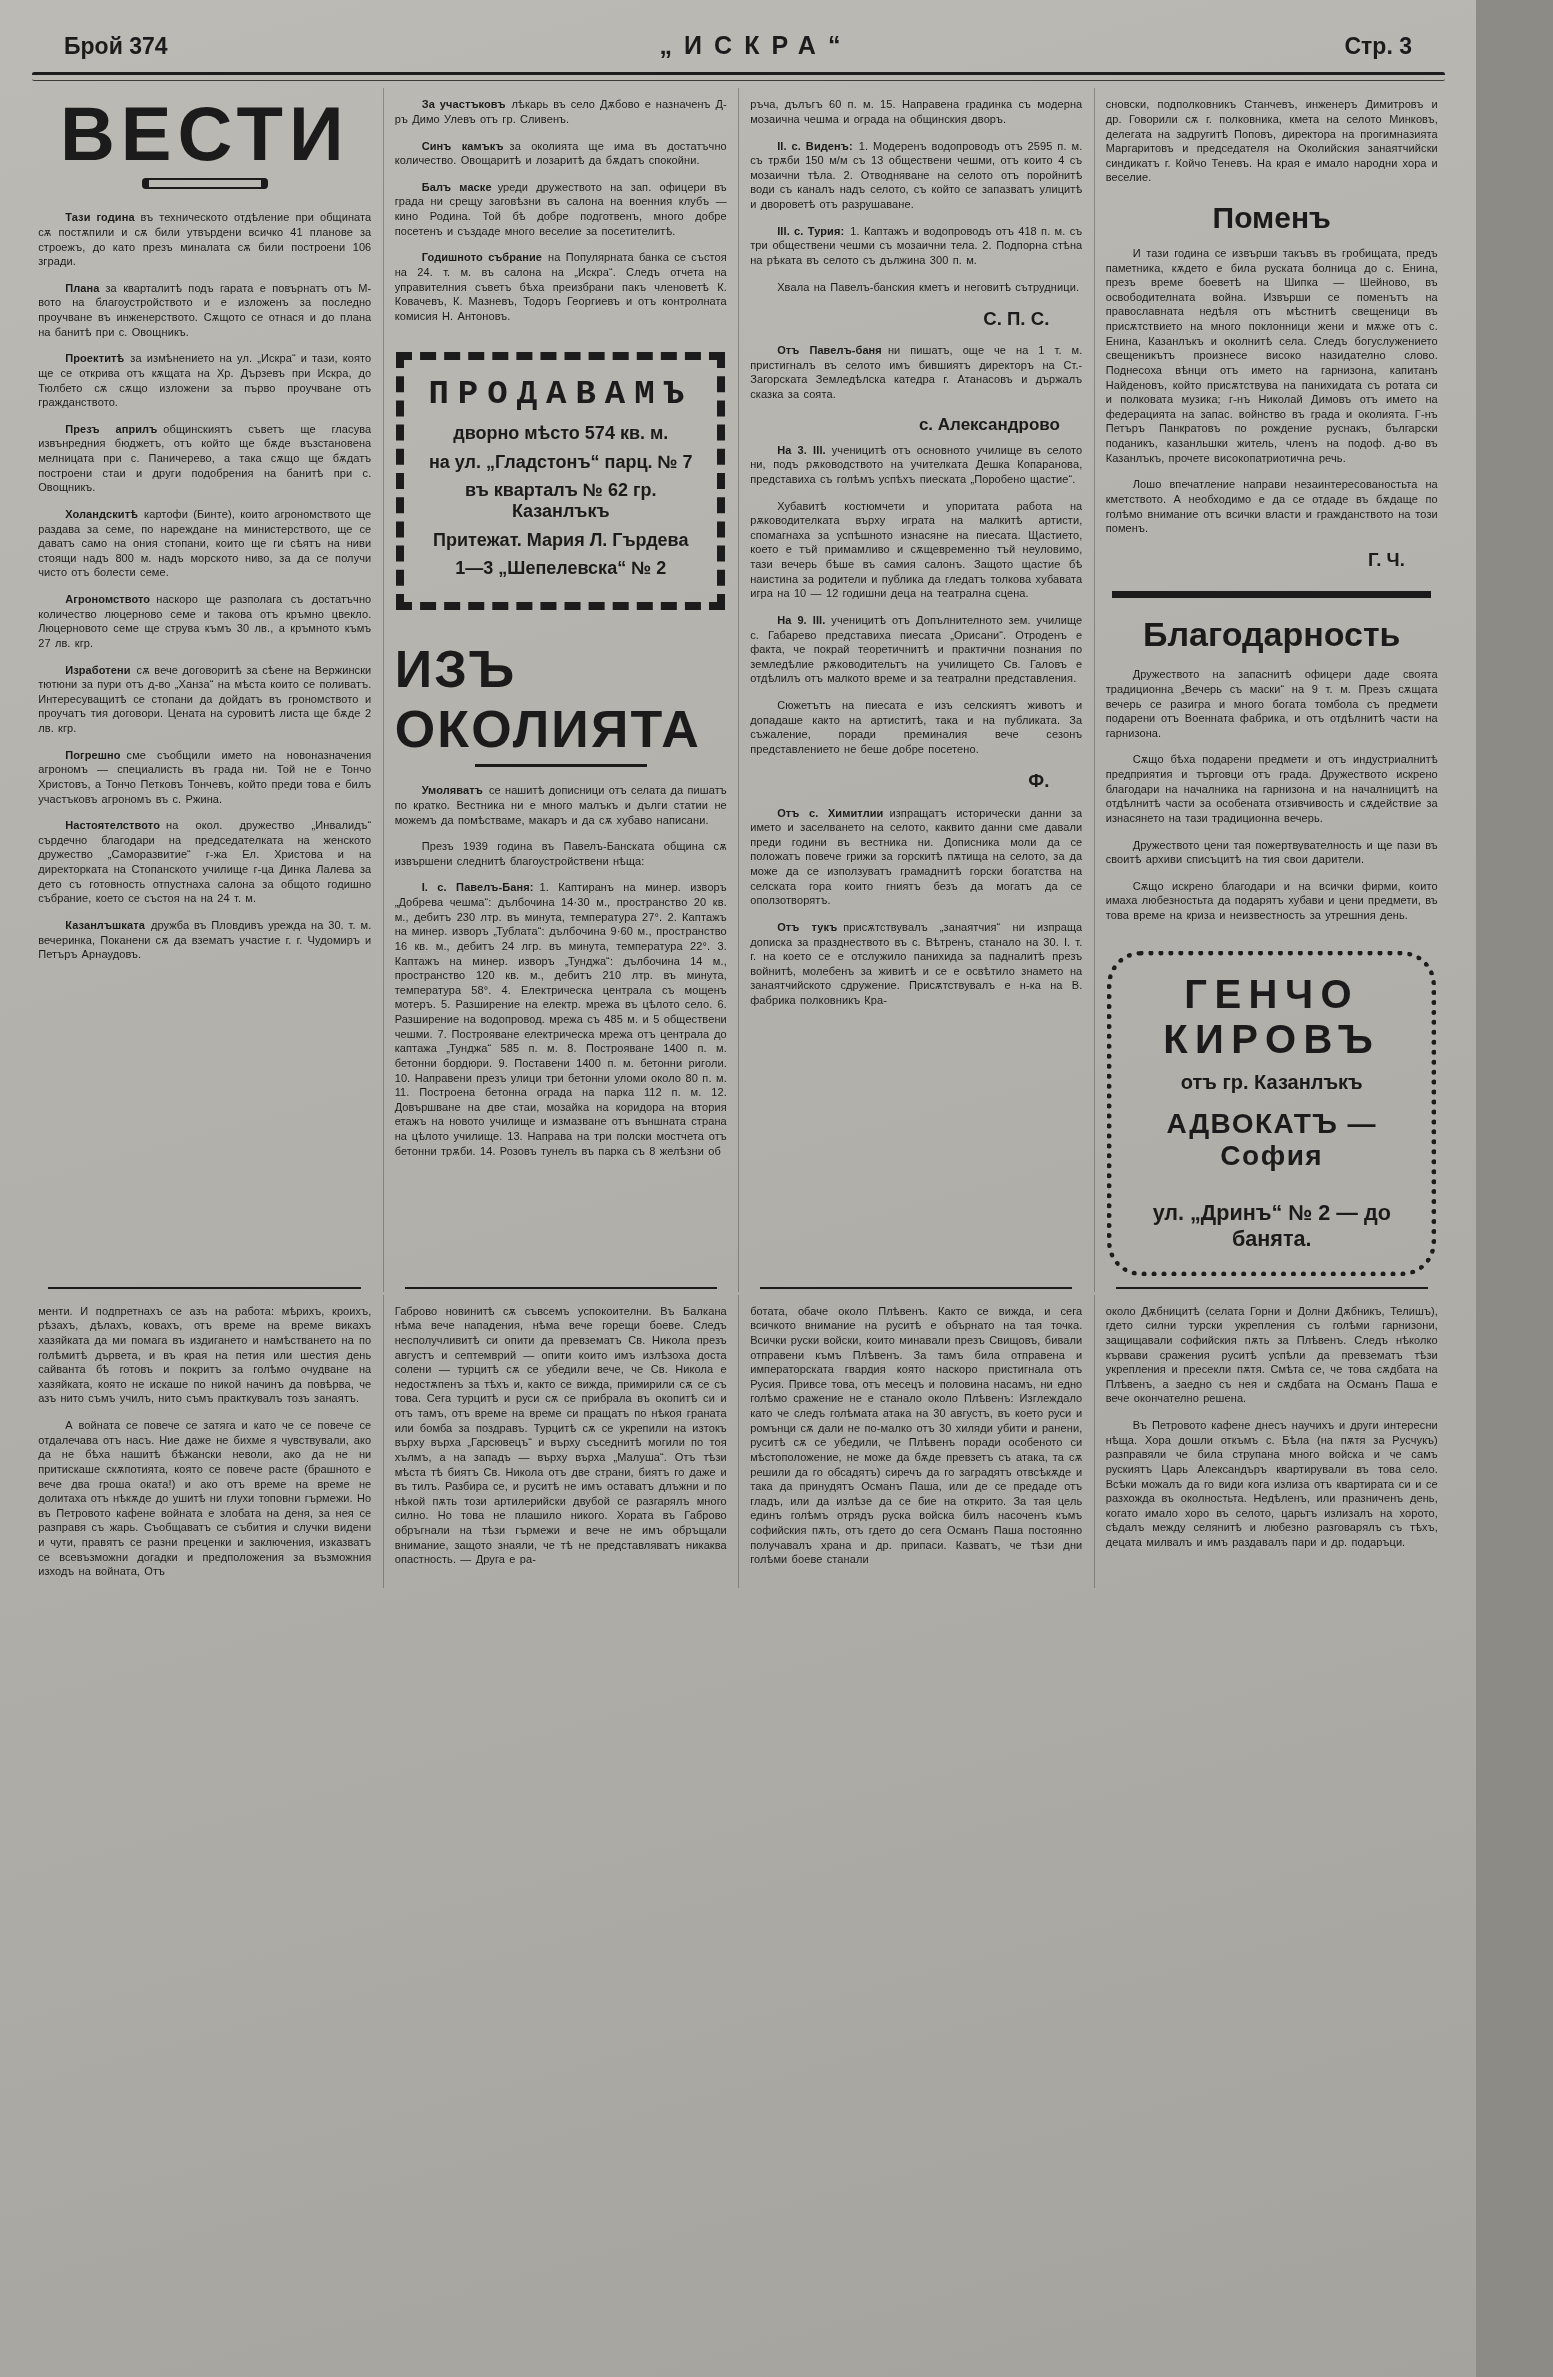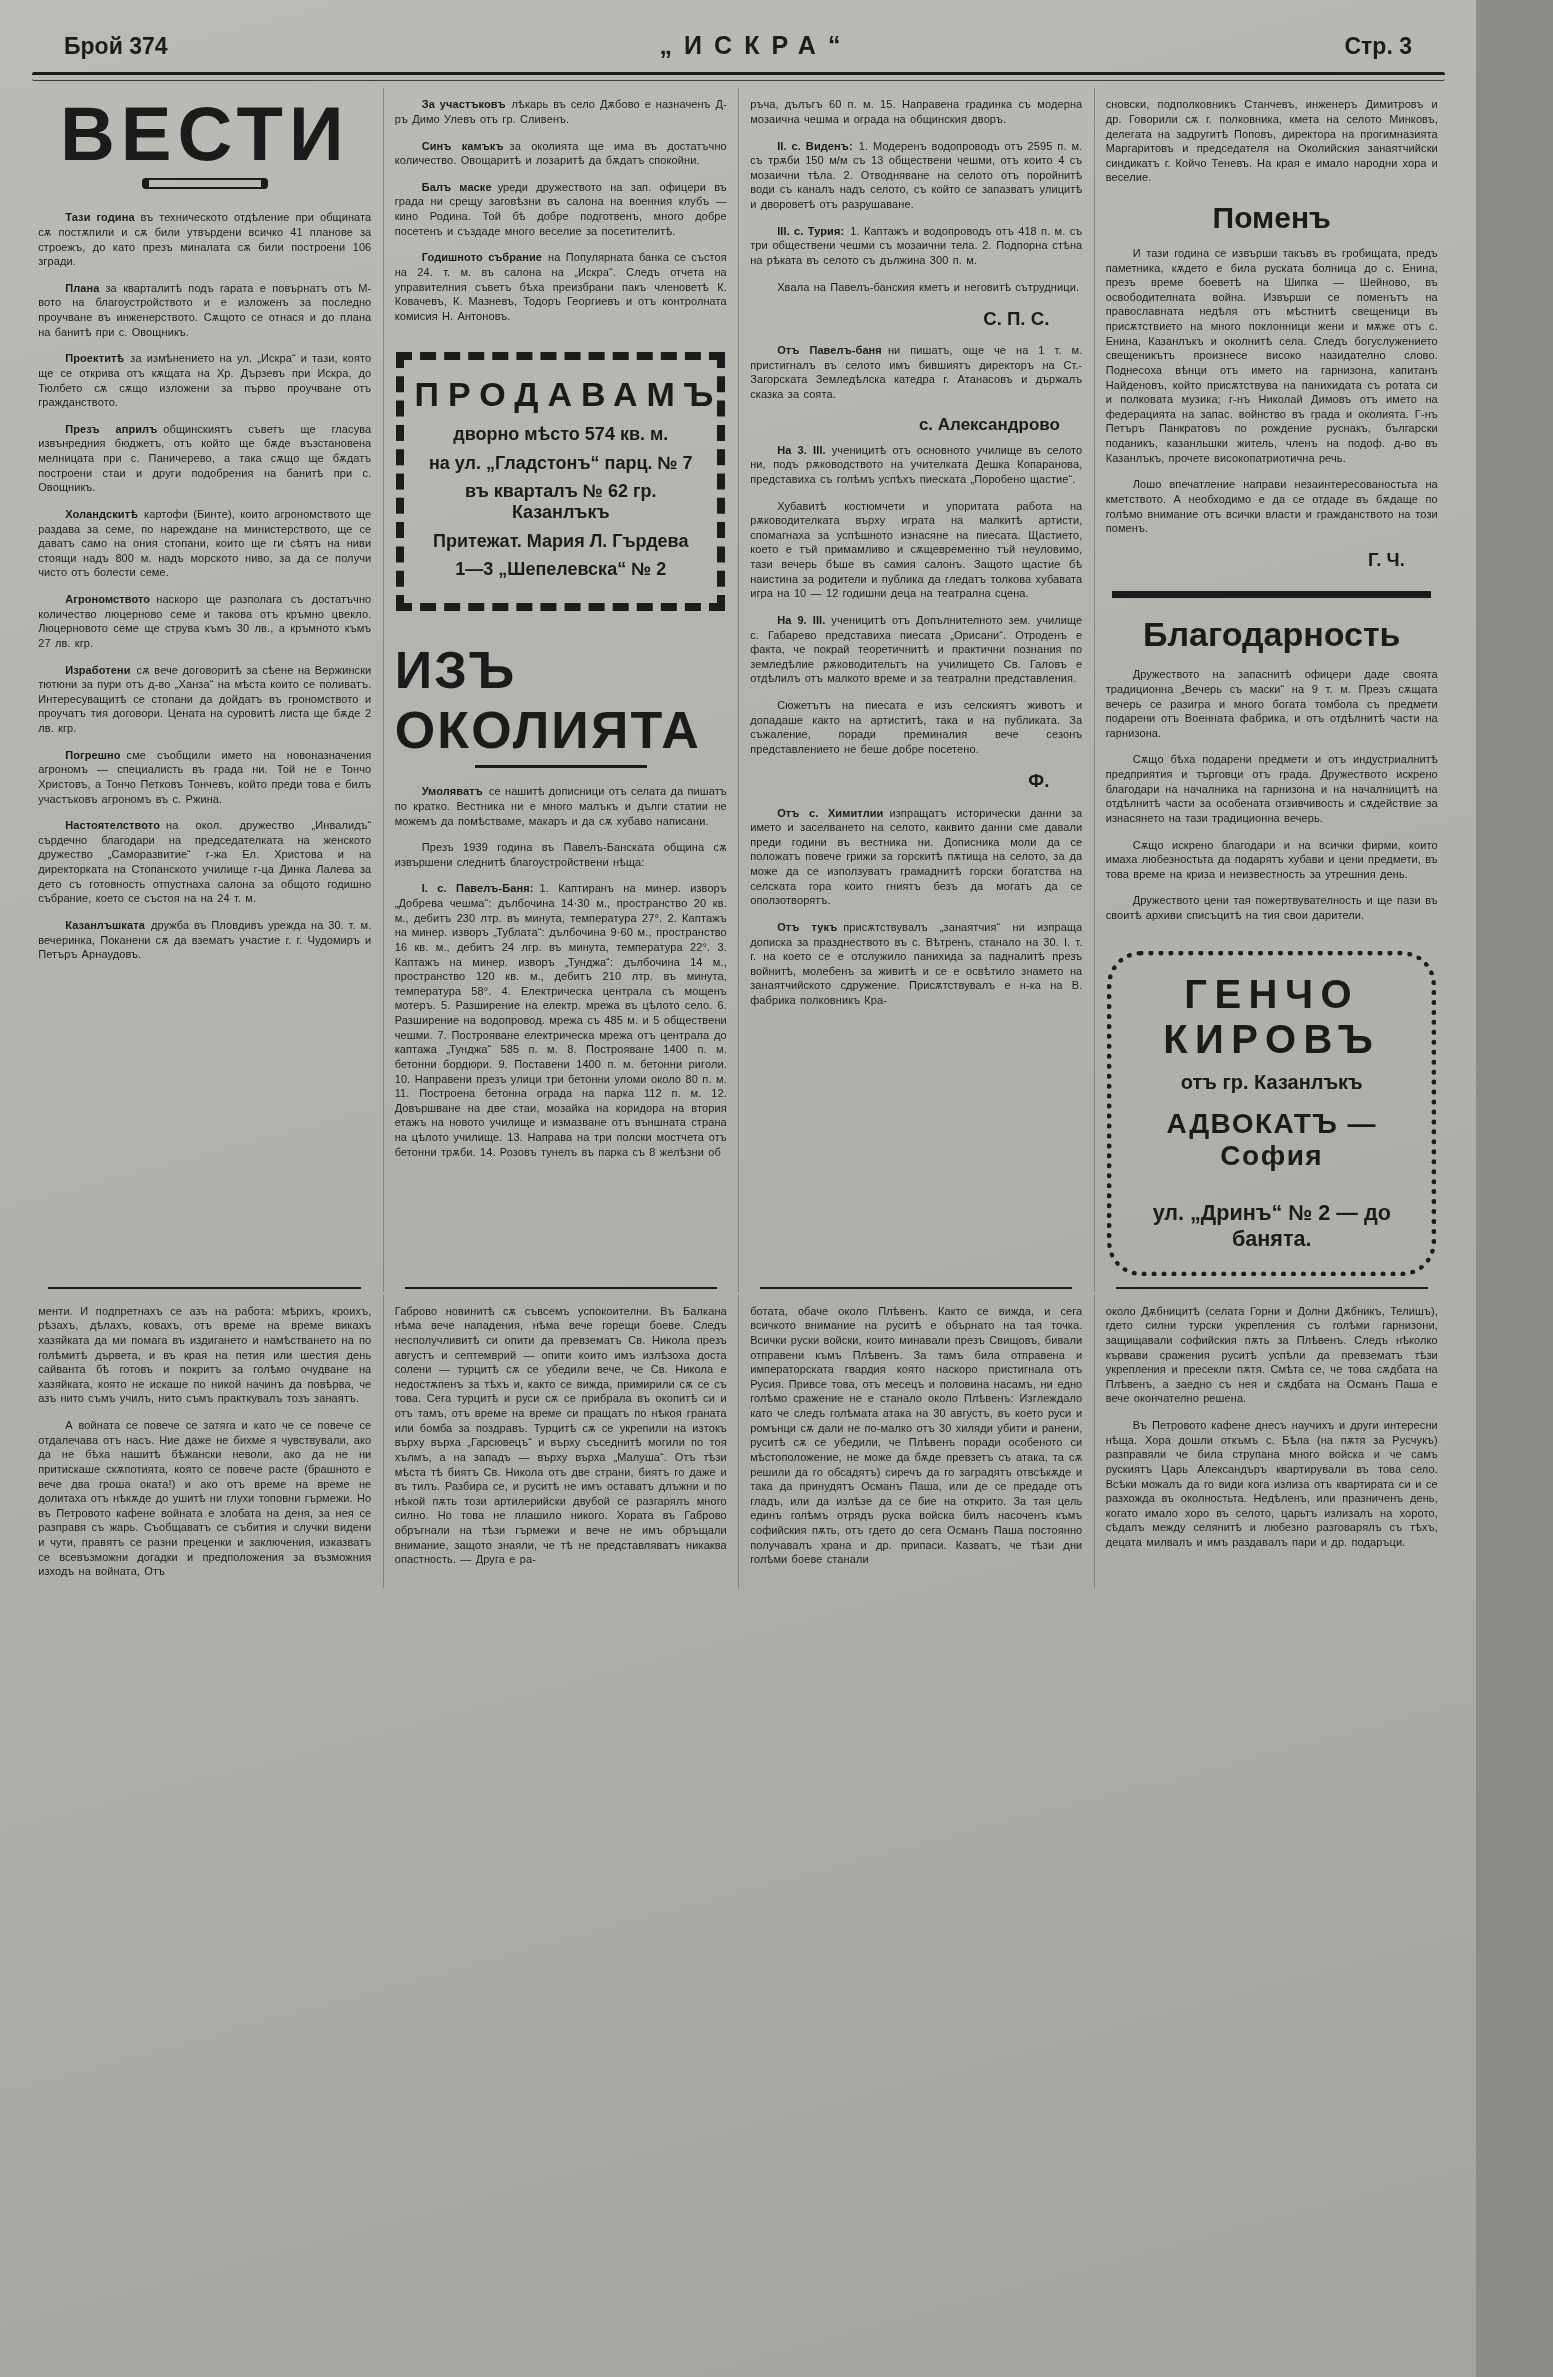--- a/index.html
+++ b/index.html
@@ -23,21 +23,21 @@
   .para .lead:empty{margin-right:0;}
   .noindent{text-indent:0;}
 
   .vesti-title{font-size:76px;font-weight:bold;text-align:center;letter-spacing:6px;margin:4.5px 0 3px 0;line-height:1;}
   .ornament{width:112px;height:7.5px;margin:3px auto 15px auto;border-top:2.2px solid #1b1b1b;border-bottom:2.2px solid #1b1b1b;border-left:7.5px solid #1b1b1b;border-right:7.5px solid #1b1b1b;border-radius:3.7px;}
 
   .sig{text-align:right;font-weight:bold;font-size:18.6px;padding-right:33px;margin:7.5px 0;}
   .village-head{text-align:right;font-weight:bold;font-size:17px;padding-right:22.4px;margin:7.5px 0 1.5px 0;}
 
   .prodavam-box{border:8.2px dashed #1c1c1c;padding:9px 10.4px 15px 10.4px;margin:22.4px 1.5px 19.4px 1.5px;text-align:center;}
-  .prodavam-title{font-size:34px;font-weight:bold;letter-spacing:9px;margin:6px 0 10.4px 0;}
+  .prodavam-title{font-size:34px;font-weight:bold;letter-spacing:9px;margin:6px 0 10.4px 0;font-family:Liberation Mono, monospace;}
   .prodavam-line{font-size:18px;font-weight:bold;margin:7.5px 0;}
 
   .iz-title{font-size:52px;font-weight:bold;text-align:left;letter-spacing:2.2px;margin:10.4px 0 4.5px 0;}
   .iz-underline{width:172px;border-top:3.7px solid #1b1b1b;margin:0 auto 10.4px auto;}
 
   .pomen-title{font-size:30px;font-weight:bold;text-align:center;margin:10.4px 0 4.5px 0;}
   .thickrule{height:7.5px;background:#1b1b1b;width:96%;margin:12px auto;}
   .blag-title{font-size:34px;font-weight:bold;text-align:center;margin:4.5px 0 7.5px 0;}
 
   .kirov-box{border:5.2px dotted #1c1c1c;border-radius:34px;padding:16.4px 9px 19.4px 9px;margin:22.4px 1.5px 10.4px 1.5px;text-align:center;}
@@ -124,22 +124,22 @@
     <div class="col">
       <p class="para noindent"><span>сновски, подполковникъ Станчевъ, инженеръ Димитровъ и др. Говорили сѫ г. полковника, кмета на селото Минковъ, делегата на задругитѣ Поповъ, директора на прогимназията Маргаритовъ и председателя на Околийския занаятчийски синдикатъ г. Койчо Теневъ. На края е имало народни хора и веселие.</span></p>
       <div class="pomen-title">Поменъ</div>
       <p class="para"><span>И тази година се извърши такъвъ въ гробищата, предъ паметника, кѫдето е била руската болница до с. Енина, презъ време боеветѣ на Шипка — Шейново, въ освободителната война. Извърши се поменътъ на православната недѣля отъ мѣстнитѣ свещеници въ присѫтствието на много поклонници жени и мѫже отъ с. Енина, Казанлъкъ и околнитѣ села. Следъ богуслужението свещеникътъ произнесе високо назидателно слово. Поднесоха вѣнци отъ името на гарнизона, капитанъ Найденовъ, който присѫтствува на панихидата съ ротата си и полковата музика; г-нъ Николай Димовъ отъ името на федерацията на запас. войнство въ града и околията. Г-нъ Петъръ Панкратовъ по рождение руснакъ, български поданикъ, казанльшки житель, членъ на подоф. д-во въ Казанлъкъ, прочете високопатриотична речь.</span></p>
       <p class="para"><span>Лошо впечатление направи незаинтересованостьта на кметството. А необходимо е да се отдаде въ бѫдаще по голѣмо внимание отъ всички власти и гражданството на този поменъ.</span></p>
       <div class="sig">Г. Ч.</div>
       <div class="thickrule"></div>
       <div class="blag-title">Благодарность</div>
       <p class="para"><span>Дружеството на запаснитѣ офицери даде своята традиционна „Вечерь съ маски“ на 9 т. м. Презъ сѫщата вечерь се разигра и много богата томбола съ предмети подарени отъ Военната фабрика, и отъ отдѣлнитѣ части на гарнизона.</span></p>
       <p class="para"><span>Сѫщо бѣха подарени предмети и отъ индустриалнитѣ предприятия и търговци отъ града. Дружеството искрено благодари на началника на гарнизона и на началницитѣ на отдѣлнитѣ части за особената отзивчивость и сѫдействие за изнасянето на тази традиционна вечерь.</span></p>
+      <p class="para"><span>Дружеството цени тая пожертвувателность и ще пази въ своитѣ архиви списъцитѣ на тия свои дарители.</span></p>
       <p class="para"><span>Сѫщо искрено благодари и на всички фирми, които имаха любезностьта да подарятъ хубави и цени предмети, въ това време на криза и неизвестность за утрешния день.</span></p>
-      <p class="para"><span>Дружеството цени тая пожертвувателность и ще пази въ своитѣ архиви списъцитѣ на тия свои дарители.</span></p>
 
       <div class="kirov-box">
         <div class="kirov-name">ГЕНЧО КИРОВЪ</div>
         <div class="kirov-from">отъ гр. Казанлъкъ</div>
         <div class="kirov-role">АДВОКАТЪ — София</div>
         <div class="kirov-addr">ул. „Дринъ“ № 2 — до банята.</div>
       </div>
       <div class="col-rule"></div>
     </div>
   </div>

